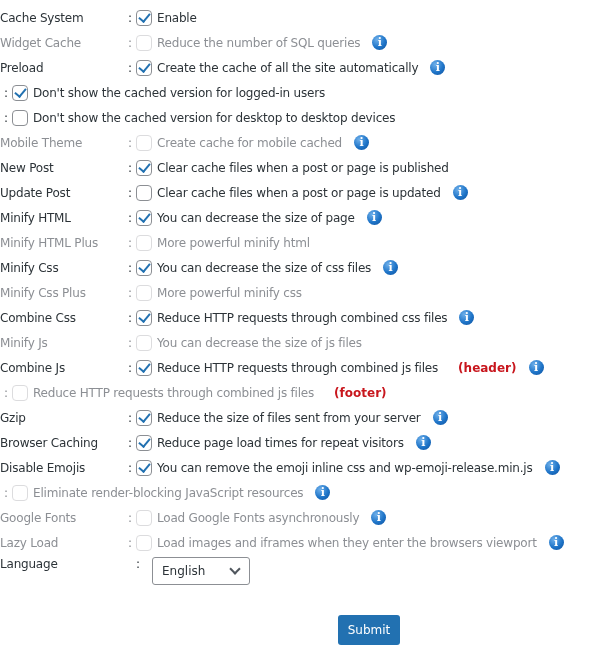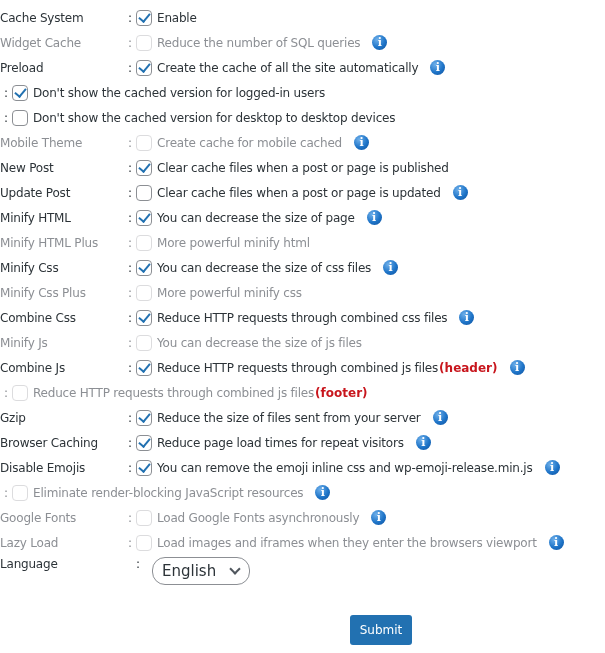--- a/index.html
+++ b/index.html
@@ -20,45 +20,45 @@
   .cb {
     width: 14px; height: 14px; border: 1px solid #8c8f94; border-radius: 4px;
     background: #fff; flex: 0 0 auto; position: relative; margin-left: 0; margin-right: 5px;
     box-sizing: content-box;
   }
   .cb.checked::after {
     content: ""; position: absolute; left: 4px; top: 0px; width: 5px; height: 9px;
     border: solid #2271b1; border-width: 0 2.5px 2.5px 0; transform: rotate(40deg);
   }
   .desc { white-space: nowrap; font-size: 12px; letter-spacing: -0.2px; }
-  .tag { color: #c8161d; font-weight: bold; margin-left: 1px; font-size: 12px; }
+  .tag { color: #c8161d; font-weight: bold; margin-left: 20px; font-size: 12px; }
   .info {
     width: 15px; height: 15px; border-radius: 50%;
     background: radial-gradient(circle at 35% 30%, #6fb0ea 0%, #1e74c8 55%, #0e4f9a 100%);
     color: #fff; font-family: "DejaVu Serif", serif; font-weight: bold; font-size: 11px;
     line-height: 15px; text-align: center; margin-left: 12px; display: inline-block;
   }
   .row.disabled .label, .row.disabled .colon, .row.disabled .desc { color: #8c8f94; }
   .row.disabled .cb { border-color: #dcdcde; background: #fff; }
   .lang-row { height: 34px; align-items: flex-start; gap: 8px; }
   .lang-row .label, .lang-row .colon { margin-top: 2px; }
   .select {
-    width: 98px; height: 28px; border: 1px solid #8c8f94; border-radius: 13px;
+    width: 98px; height: 28px; border: 1px solid #8c8f94; border-radius: 3px;
     box-sizing: border-box; display: flex; align-items: center; justify-content: space-between;
-    padding: 0 10px 0 9px; font-size: 15px; color: #2c3338; background: #fff; margin-top: 2px; text-align: right;
+    padding: 0 10px 0 9px; font-size: 12px; color: #2c3338; background: #fff; margin-top: 2px; text-align: right;
   }
   .chev {
     width: 6px; height: 6px; border: solid #50575e; border-width: 0 2px 2px 0;
     transform: rotate(45deg); margin-top: -4px;
   }
   .submit {
     position: absolute; left: 338px; top: 615px; width: 62px; height: 30px;
     background: #2271b1; color: #fff; border: none; border-radius: 3px;
     font-family: "DejaVu Sans", "Liberation Sans", sans-serif; font-size: 12px;
-    display: flex; align-items: center; justify-content: center; margin-left: 12px;
+    display: flex; align-items: center; justify-content: center;
   }
 </style>
 </head>
 <body>
 
 <div class="rows" id="rows">
     <div class="row">
       <span class="label">Cache System</span>
       <span class="colon">:</span>
       <span class="cb checked"></span>

